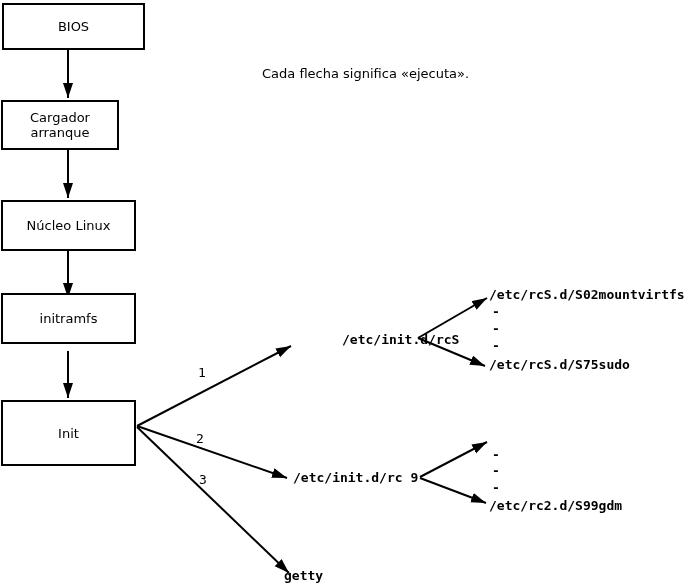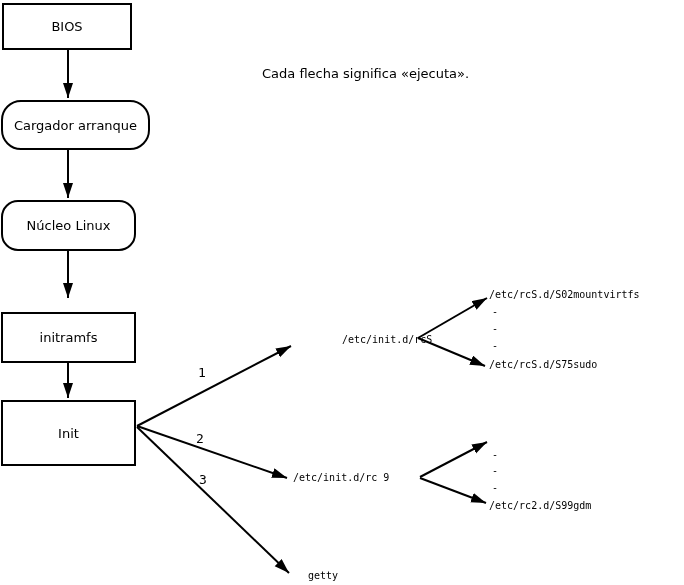--- a/index.html
+++ b/index.html
@@ -13,21 +13,21 @@
     background:#ffffff;display:flex;align-items:center;justify-content:center;
     font-size:13px;line-height:15px;text-align:center;
   }
   .caption{
     position:absolute;left:238px;top:66px;font-size:13px;line-height:16px;
     white-space:pre;
     margin-left:24px;
   }
   .mono{
     position:absolute;font-family:"DejaVu Sans Mono", monospace;
-    font-size:10px;line-height:15px;white-space:pre;
+    font-size:13px;line-height:15px;white-space:pre;font-weight:bold;
   }
   .num{
     position:absolute;font-family:"DejaVu Sans Mono", monospace;
     font-size:13px;line-height:14px;
   }
 </style>
 </head>
 <body>
 
 <div class="canvas">
@@ -48,30 +48,30 @@
       <path d="M137,427 L289,573" marker-end="url(#ah)"></path>
       <path d="M418,338 L487,298" marker-end="url(#ah)"></path>
       <path d="M418,338 L485,366" marker-end="url(#ah)"></path>
       <path d="M420,477 L487,442" marker-end="url(#ah)"></path>
       <path d="M420,478 L486,503" marker-end="url(#ah)"></path>
     </g>
   </svg>
 
   <div class="caption">Cada flecha significa «ejecuta».</div>
 
-  <div class="node" style="left:2px;top:3px;width:130px;height:47px;">
+  <div class="node" style="left:2px;top:3px;width:143px;height:47px;">
     <span>BIOS</span>
   </div>
-  <div class="node" style="left:1px;top:100px;width:149px;height:50px;border-radius:20px;">
+  <div class="node" style="left:1px;top:100px;width:118px;height:50px;">
     <span>Cargador arranque</span>
   </div>
-  <div class="node" style="left:1px;top:200px;width:135px;height:51px;border-radius:17px;">
+  <div class="node" style="left:1px;top:200px;width:135px;height:51px;">
     <span>Núcleo Linux</span>
   </div>
-  <div class="node" style="left:1px;top:312px;width:135px;height:51px;">
+  <div class="node" style="left:1px;top:293px;width:135px;height:51px;">
     <span>initramfs</span>
   </div>
   <div class="node" style="left:1px;top:400px;width:135px;height:66px;">
     <span>Init</span>
   </div>
 
   <div class="num" style="left:198px;top:366px;">1</div>
   <div class="num" style="left:196px;top:432px;">2</div>
   <div class="num" style="left:199px;top:473px;">3</div>
 
@@ -81,15 +81,15 @@
   <div class="mono" style="left:492px;top:321px;">-</div>
   <div class="mono" style="left:492px;top:338px;">-</div>
   <div class="mono" style="left:489px;top:357px;">/etc/rcS.d/S75sudo</div>
 
   <div class="mono" style="left:293px;top:470px;">/etc/init.d/rc 9</div>
   <div class="mono" style="left:492px;top:447px;">-</div>
   <div class="mono" style="left:492px;top:463px;">-</div>
   <div class="mono" style="left:492px;top:480px;">-</div>
   <div class="mono" style="left:489px;top:498px;">/etc/rc2.d/S99gdm</div>
 
-  <div class="mono" style="left:308px;top:568px;">getty</div>
+  <div class="mono" style="left:284px;top:568px;">getty</div>
 
 </div>
 
 </body></html>

